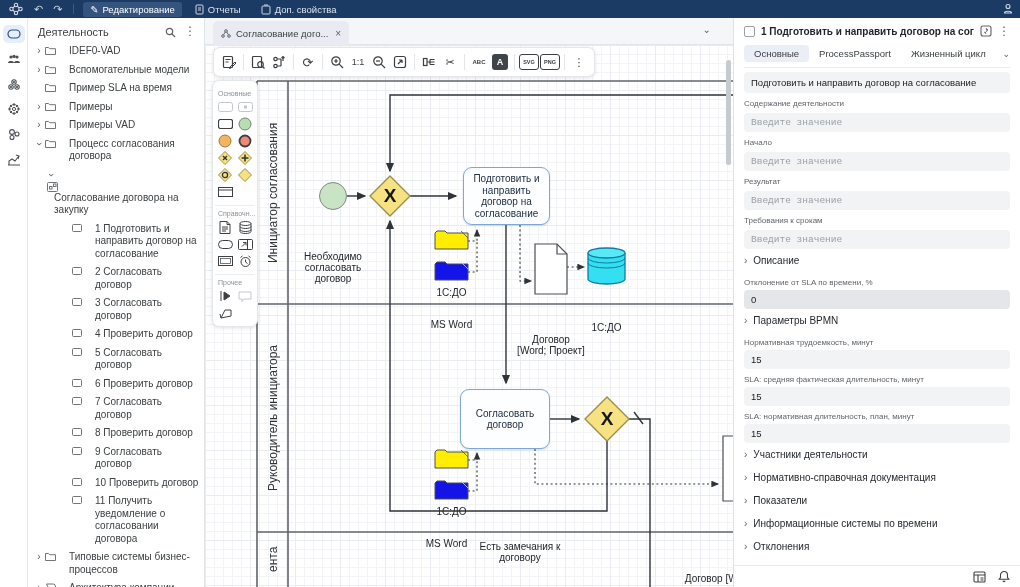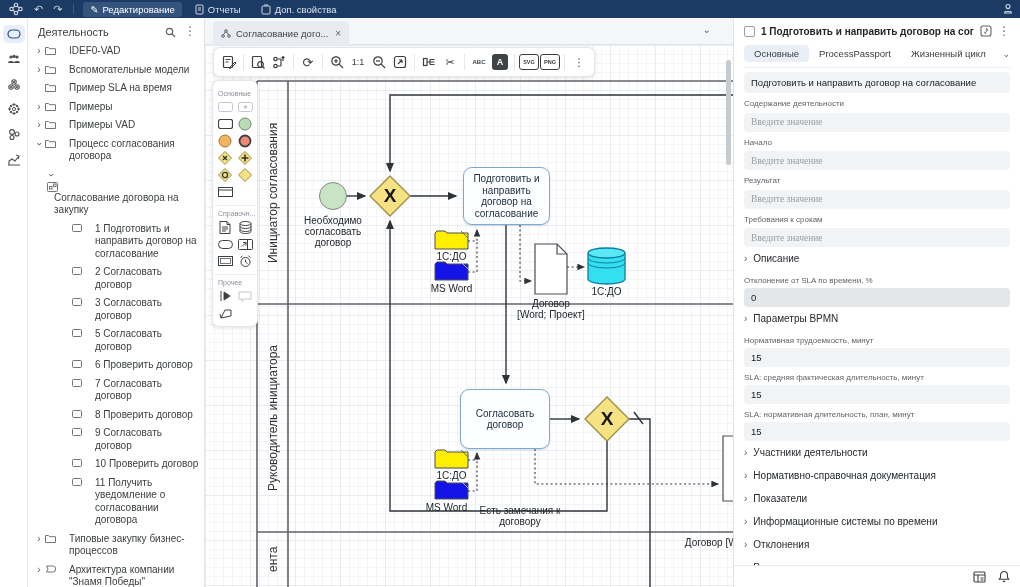--- a/index.html
+++ b/index.html
@@ -59,39 +59,39 @@
   .pgrid{display:flex;flex-wrap:wrap;gap:3px 4px;}
   .pitem{width:16px;height:14px;display:flex;align-items:center;justify-content:center;cursor:pointer;}
   .pdiv{height:1px;background:#eceff2;margin:6px -2px 2px;}
   
   .lane-label{position:absolute;left:53px;width:30px;display:flex;align-items:center;justify-content:center;
               writing-mode:vertical-rl;transform:rotate(180deg);font-size:12px;color:#2f3337;}
   .task{position:absolute;border:1.5px solid #7fa8d0;border-radius:9px;background:#fdfeff;
         display:flex;align-items:center;justify-content:center;text-align:center;
         font-size:10px;line-height:1.15;color:#223041;box-shadow:0 1px 2px rgba(90,130,170,.25);padding:2px;box-sizing:border-box;cursor:pointer;}
   .startev{position:absolute;width:28px;height:28px;border-radius:50%;background:#c9e4c4;border:1.5px solid #7f8a80;box-sizing:border-box;cursor:pointer;}
-  .dlabel{position:absolute;font-size:10px;line-height:1.12;color:#23272b;text-align:center;}
+  .dlabel{position:absolute;font-size:10px;line-height:1.12;color:#23272b;text-align:center;margin-top:36px;}
   .gwx{position:absolute;width:34px;height:30px;display:flex;align-items:center;justify-content:center;
        font-size:19px;font-weight:bold;color:#15181b;cursor:pointer;}
   .vscroll{position:absolute;left:521px;top:15px;width:5px;height:105px;border-radius:3px;background:#c6cbd0;cursor:pointer;}
   
   .rpanel{position:absolute;left:733px;top:18px;width:287px;height:569px;background:#fff;border-left:1px solid #dfe3e6;
           box-sizing:border-box;padding:6px 10px 30px;overflow:hidden;z-index:30;}
   .rp-head{display:flex;align-items:center;gap:6px;}
   .rp-check{width:9px;height:9px;border:1px solid #9aa0a6;border-radius:2px;flex:none;cursor:pointer;}
   .rp-title{font-size:10px;font-weight:bold;color:#1f2328;white-space:nowrap;overflow:hidden;flex:1;}
   .rp-hic{color:#5f6368;cursor:pointer;display:flex;align-items:center;font-size:12px;}
   .rp-tabs{display:flex;align-items:center;margin:7px 0 4px;border-bottom:1px solid #eceff1;padding-bottom:5px;}
   .rp-tab{font-size:9.5px;color:#3c4043;padding:3px 10px;border-radius:4px;cursor:pointer;}
   .rp-tab.active{background:#e9eef7;}
   .rp-tabchev{margin-left:auto;color:#5f6368;font-size:9px;cursor:pointer;}
   .namebox{background:#f1f3f4;border-radius:4px;font-size:9.5px;color:#202124;padding:5px 7px;margin:4px 0 6px;cursor:text;}
   .flabel{font-size:8px;color:#5f6368;margin:6px 0 3px;}
   .finput{width:100%;box-sizing:border-box;background:#f1f3f4;border:none;border-radius:4px;height:19px;
-          font-size:9.5px;color:#202124;padding:0 7px;font-family:Liberation Serif, serif;}
+          font-size:9.5px;color:#202124;padding:0 7px;font-family:Liberation Mono, monospace;}
   .finput::placeholder{color:#9aa0a6;}
   .vbox{background:#f1f3f4;border-radius:4px;font-size:9.5px;color:#202124;padding:4px 7px;}
   .vbox.dis{background:#e4e7ea;}
   .psec{display:flex;align-items:center;gap:6px;font-size:10px;color:#24292e;padding:6px 0;cursor:pointer;}
   .psec .pchev{color:#5f6368;font-size:10px;}
   .rp-bottom{position:absolute;left:0;bottom:0;width:100%;height:22px;border-top:1px solid #e7eaed;
              display:flex;align-items:center;justify-content:flex-end;gap:12px;padding:0 10px;box-sizing:border-box;background:#fff;}
   svg{display:block;}
 </style>
 </head>
@@ -289,20 +289,29 @@
         </span>
       <span class="tlabel">3 Согласовать договор</span>
     </div>
     <div class="trow lv2">
       <span class="chev"></span>
       <span class="ticon">
           <svg width="10" height="8" viewBox="0 0 10 8" stroke="#70757a" fill="none">
             <rect x="0.5" y="0.5" width="9" height="7" rx="1"></rect>
           </svg>
         </span>
+      <span class="tlabel">4 Проверить договор</span>
+    </div>
+    <div class="trow lv2">
+      <span class="chev"></span>
+      <span class="ticon">
+          <svg width="10" height="8" viewBox="0 0 10 8" stroke="#70757a" fill="none">
+            <rect x="0.5" y="0.5" width="9" height="7" rx="1"></rect>
+          </svg>
+        </span>
       <span class="tlabel">5 Согласовать договор</span>
     </div>
     <div class="trow lv2">
       <span class="chev"></span>
       <span class="ticon">
           <svg width="10" height="8" viewBox="0 0 10 8" stroke="#70757a" fill="none">
             <rect x="0.5" y="0.5" width="9" height="7" rx="1"></rect>
           </svg>
         </span>
       <span class="tlabel">6 Проверить договор</span>
@@ -352,21 +361,21 @@
         </span>
       <span class="tlabel">11 Получить уведомление о согласовании договора</span>
     </div>
     <div class="trow lv0">
       <span class="chev">›</span>
       <span class="ticon">
           <svg width="11" height="9" viewBox="0 0 11 9" stroke="#70757a" fill="none">
             <path d="M0.5,1.5 h3 l1,1.2 h6 v5.8 h-10 z"></path>
           </svg>
         </span>
-      <span class="tlabel">Типовые закупку бизнес-процессов</span>
+      <span class="tlabel">Типовые системы бизнес-процессов</span>
     </div>
     <div class="trow lv0">
       <span class="chev">›</span>
       <span class="ticon">
           <svg width="11" height="8" viewBox="0 0 11 8" stroke="#70757a" fill="none">
             <path d="M1.5,1 h7 a2,3 0 0 1 0,6 h-7 l1.5,-3 z"></path>
           </svg>
         </span>
       <span class="tlabel">Архитектура компании "Знамя Победы"</span>
     </div>

